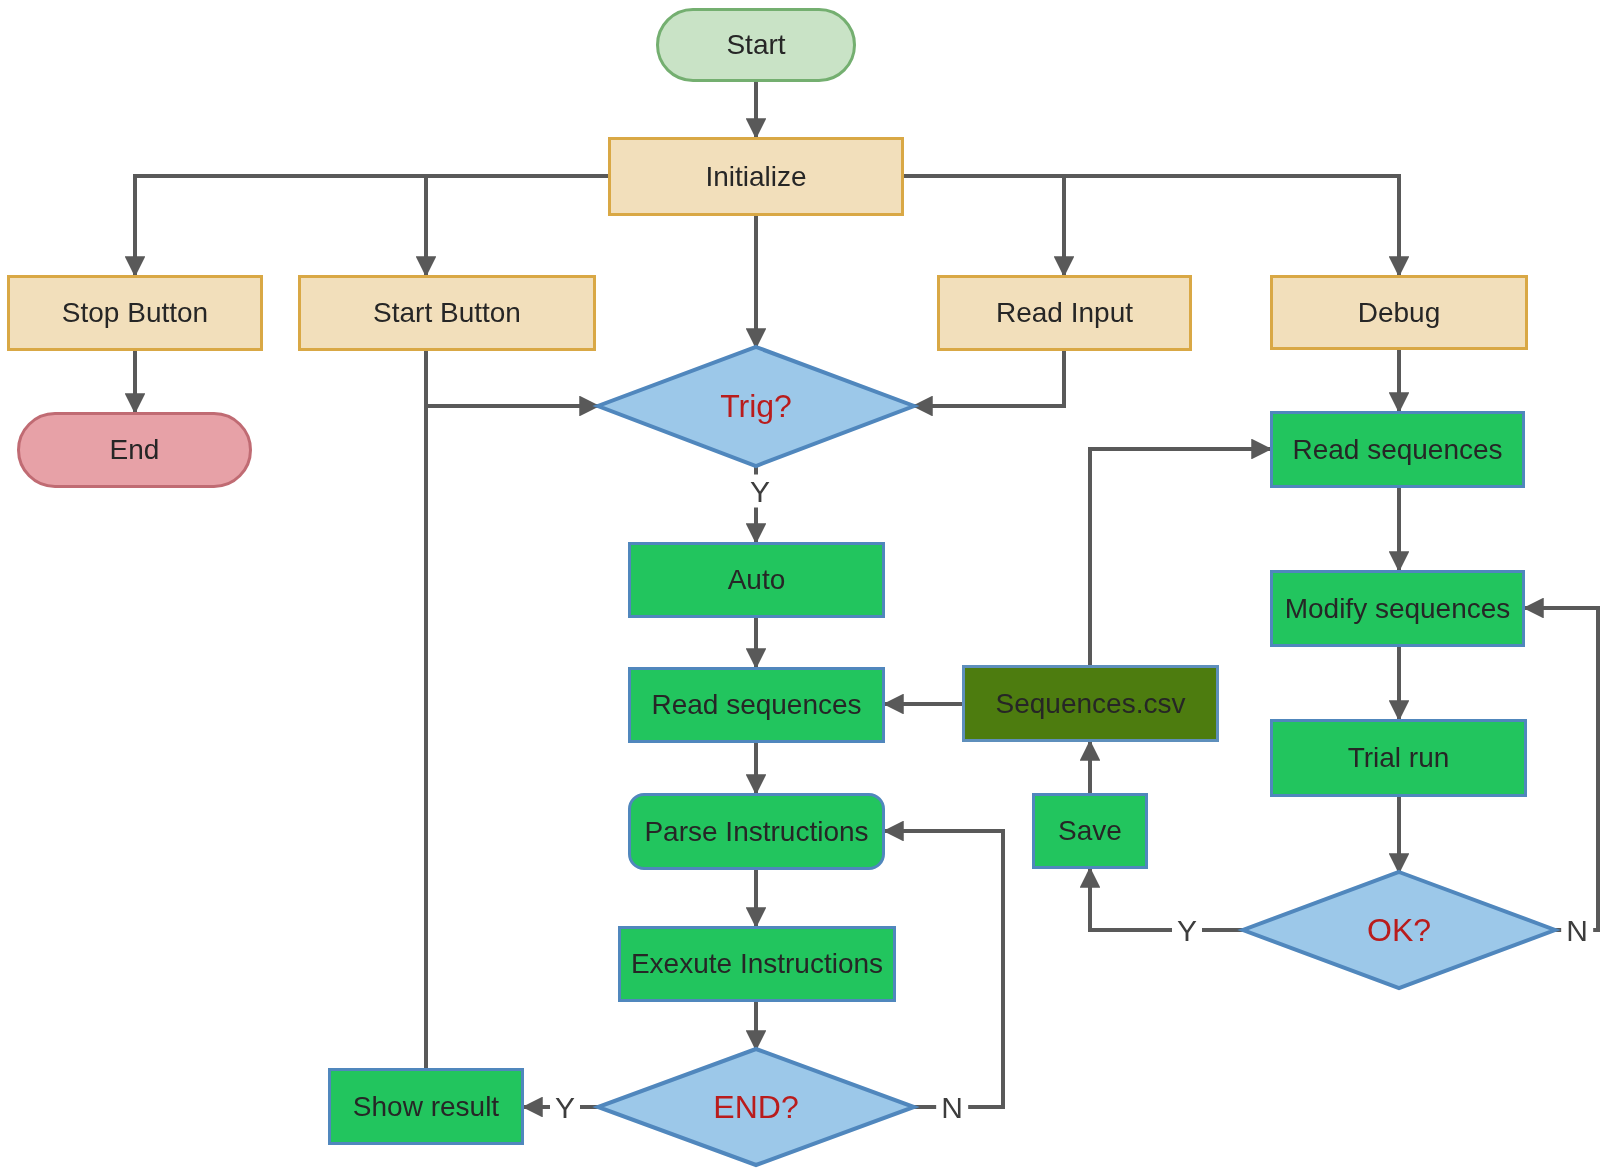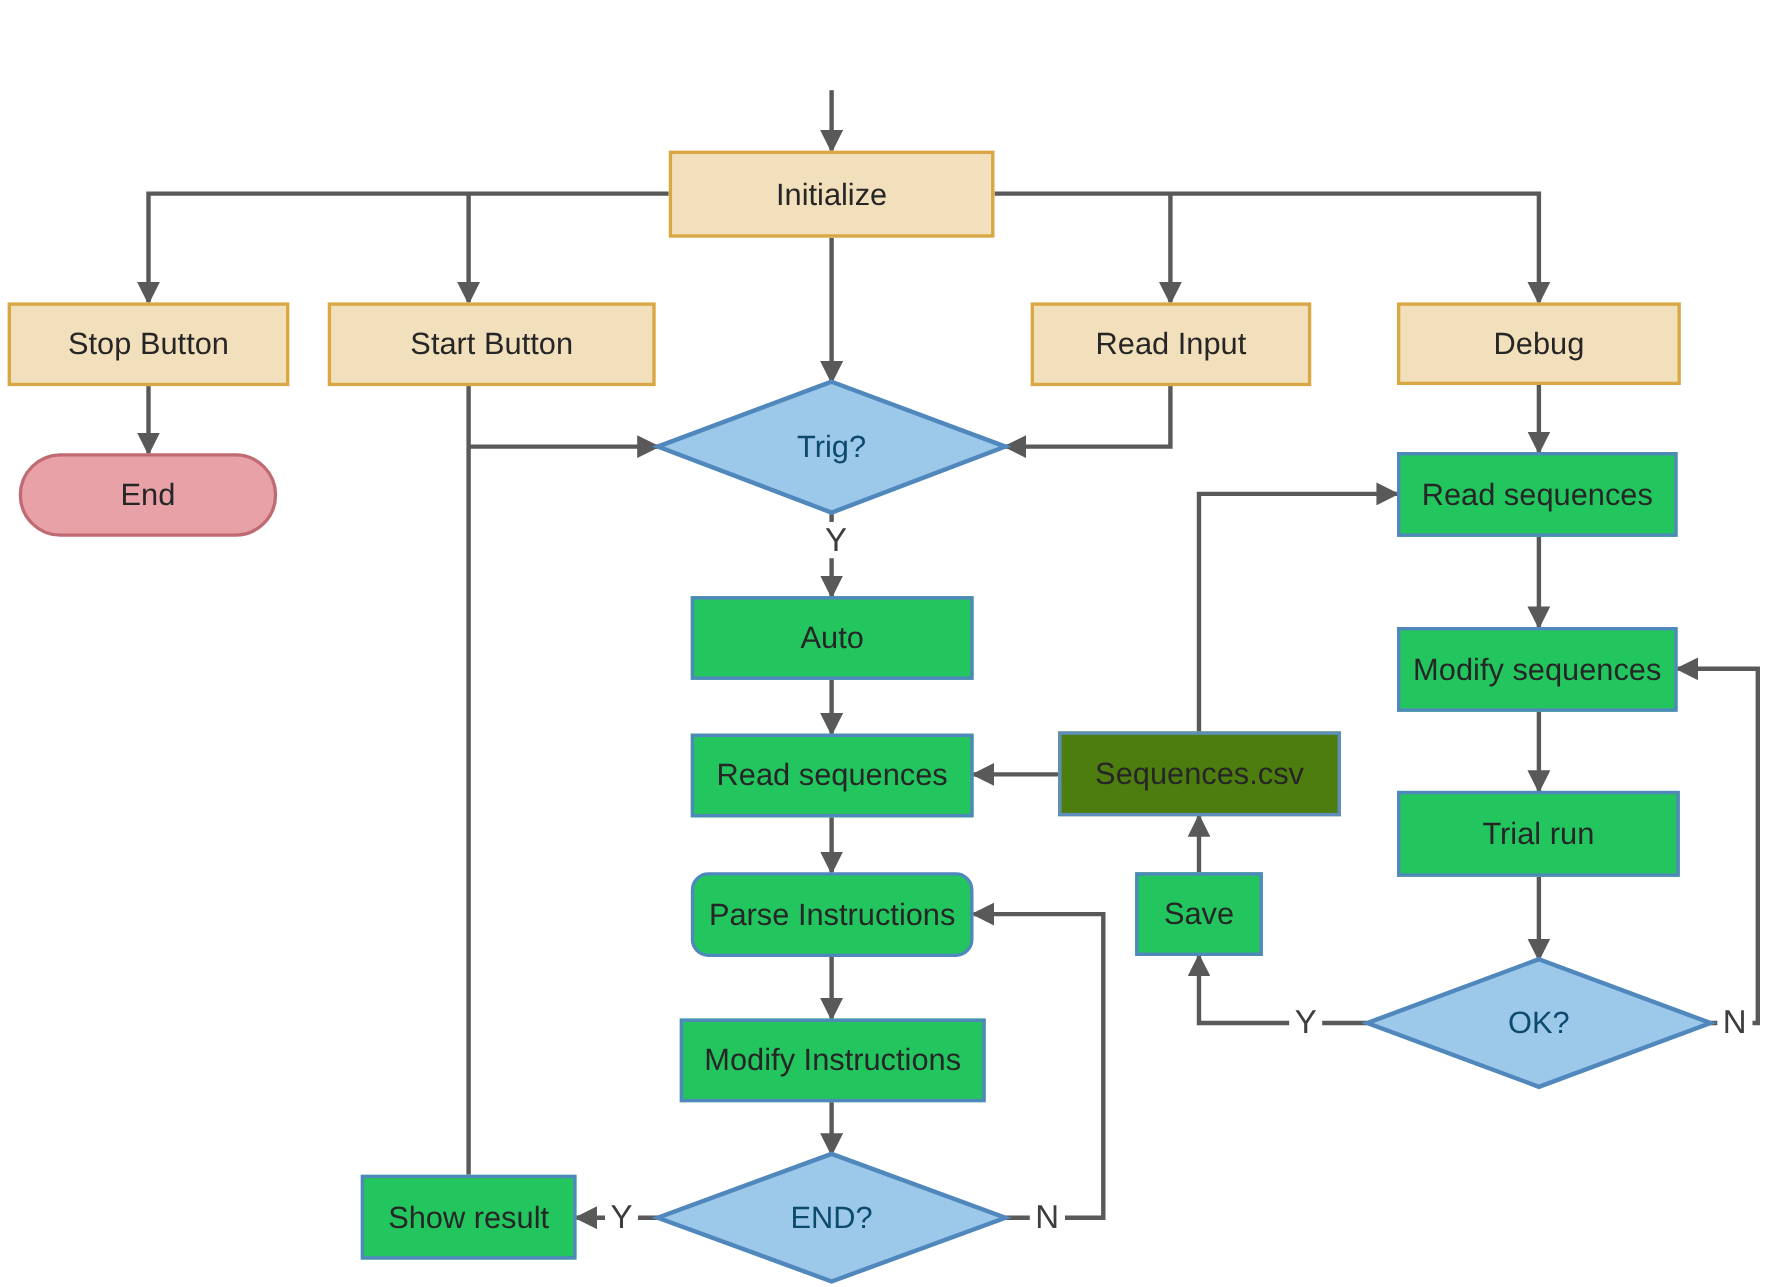--- a/index.html
+++ b/index.html
@@ -18,21 +18,21 @@
     font-size:28px;color:#262626;
     text-align:center;white-space:nowrap;
   }
   .process{background:#F2DFBB;border:3px solid #D9A845;}
   .data-box{background:#4d7c0f;border:3px solid #5E8FBC;}
   .step{background:#22c55e;border:3px solid #5087BD;}
   .stadium-green{background:#C9E3C6;border:3px solid #74AF70;border-radius:38px;}
   .stadium-red{background:#E7A1A7;border:3px solid #C06B73;border-radius:39px;}
   .diamond-label{
     position:absolute;z-index:3;transform:translate(-50%,-50%);
-    font-size:28px;color:#0c4a6e;white-space:nowrap;text-align:center;
+    font-size:32px;color:#b91c1c;white-space:nowrap;text-align:center;
   }
   .edge-label{
     position:absolute;z-index:3;transform:translate(-50%,-50%);
     font-size:30px;color:#3d3d3d;background:#ffffff;
     padding:0 5px;line-height:1.1;
   }
 </style>
 </head>
 <body>
 
@@ -100,32 +100,33 @@
       <polyline points="1555,930 1598,930 1598,608 1525,608" marker-end="url(#arrow)"></polyline>
     </g>
 
     <g fill="#9CC8E9" stroke="#5087BD" stroke-width="4">
       <polygon points="756,347 914,406 756,466 598,406"></polygon>
       <polygon points="756,1049 914,1107 756,1165 598,1107"></polygon>
       <polygon points="1399,872 1555,930 1399,988 1243,930"></polygon>
     </g>
   </svg>
 
+  <div class="node stadium-green" style="left:656px;top:8px;width:200px;height:74px;">Start</div>
   <div class="node process" style="left:608px;top:137px;width:296px;height:79px;">Initialize</div>
 
   <div class="node stadium-red" style="left:17px;top:412px;width:235px;height:76px;">End</div>
   <div class="node process" style="left:7px;top:275px;width:256px;height:76px;">Stop Button</div>
   <div class="node process" style="left:298px;top:275px;width:298px;height:76px;">Start Button</div>
   <div class="node process" style="left:937px;top:275px;width:255px;height:76px;">Read Input</div>
   <div class="node process" style="left:1270px;top:275px;width:258px;height:75px;">Debug</div>
 
   <div class="node step" style="left:628px;top:542px;width:257px;height:76px;">Auto</div>
   <div class="node step" style="left:628px;top:667px;width:257px;height:76px;">Read sequences</div>
   <div class="node step" style="left:628px;top:793px;width:257px;height:77px;border-radius:16px;">Parse Instructions</div>
-  <div class="node step" style="left:618px;top:926px;width:278px;height:76px;">Modify Instructions</div>
+  <div class="node step" style="left:618px;top:926px;width:278px;height:76px;">Exexute Instructions</div>
   <div class="node step" style="left:328px;top:1068px;width:196px;height:77px;">Show result</div>
 
   <div class="node data-box" style="left:962px;top:665px;width:257px;height:77px;">Sequences.csv</div>
   <div class="node step" style="left:1032px;top:793px;width:116px;height:76px;">Save</div>
 
   <div class="node step" style="left:1270px;top:411px;width:255px;height:77px;">Read sequences</div>
   <div class="node step" style="left:1270px;top:570px;width:255px;height:77px;">Modify sequences</div>
   <div class="node step" style="left:1270px;top:719px;width:257px;height:78px;">Trial run</div>
 
   <div class="diamond-label" style="left:756px;top:406px;">Trig?</div>

